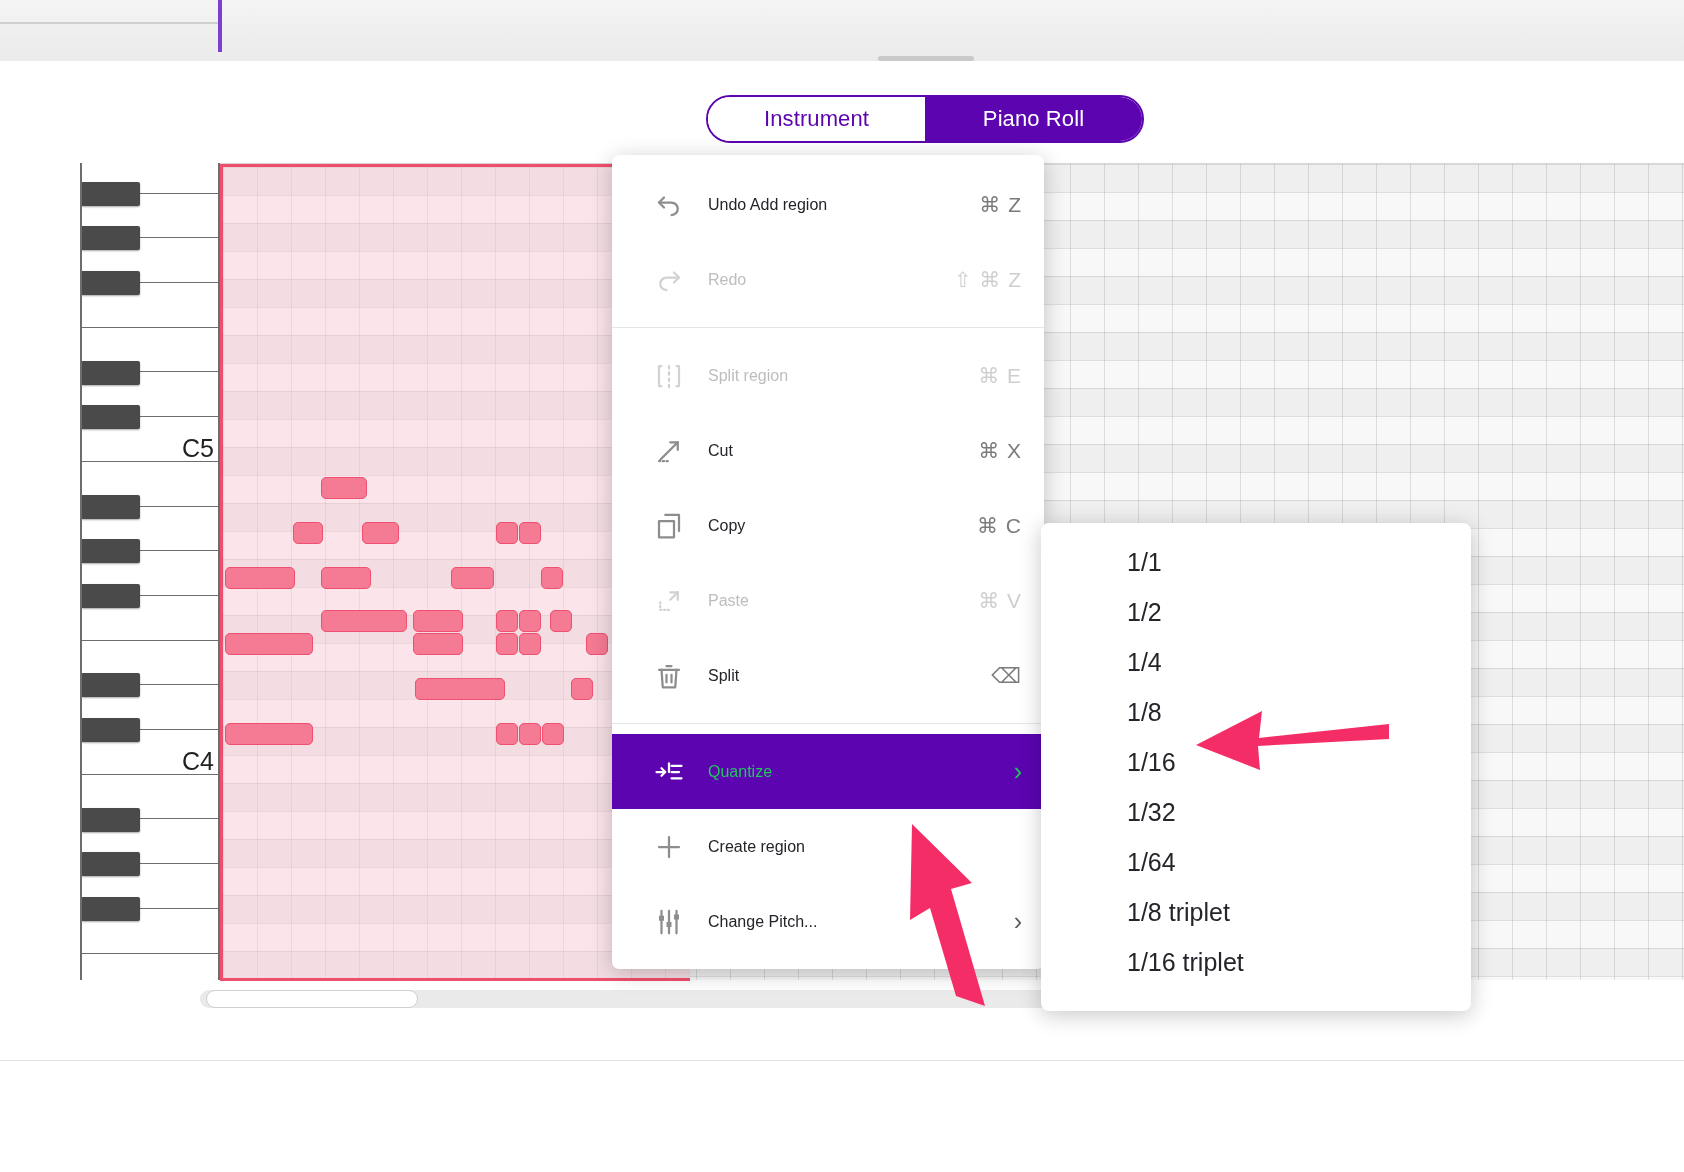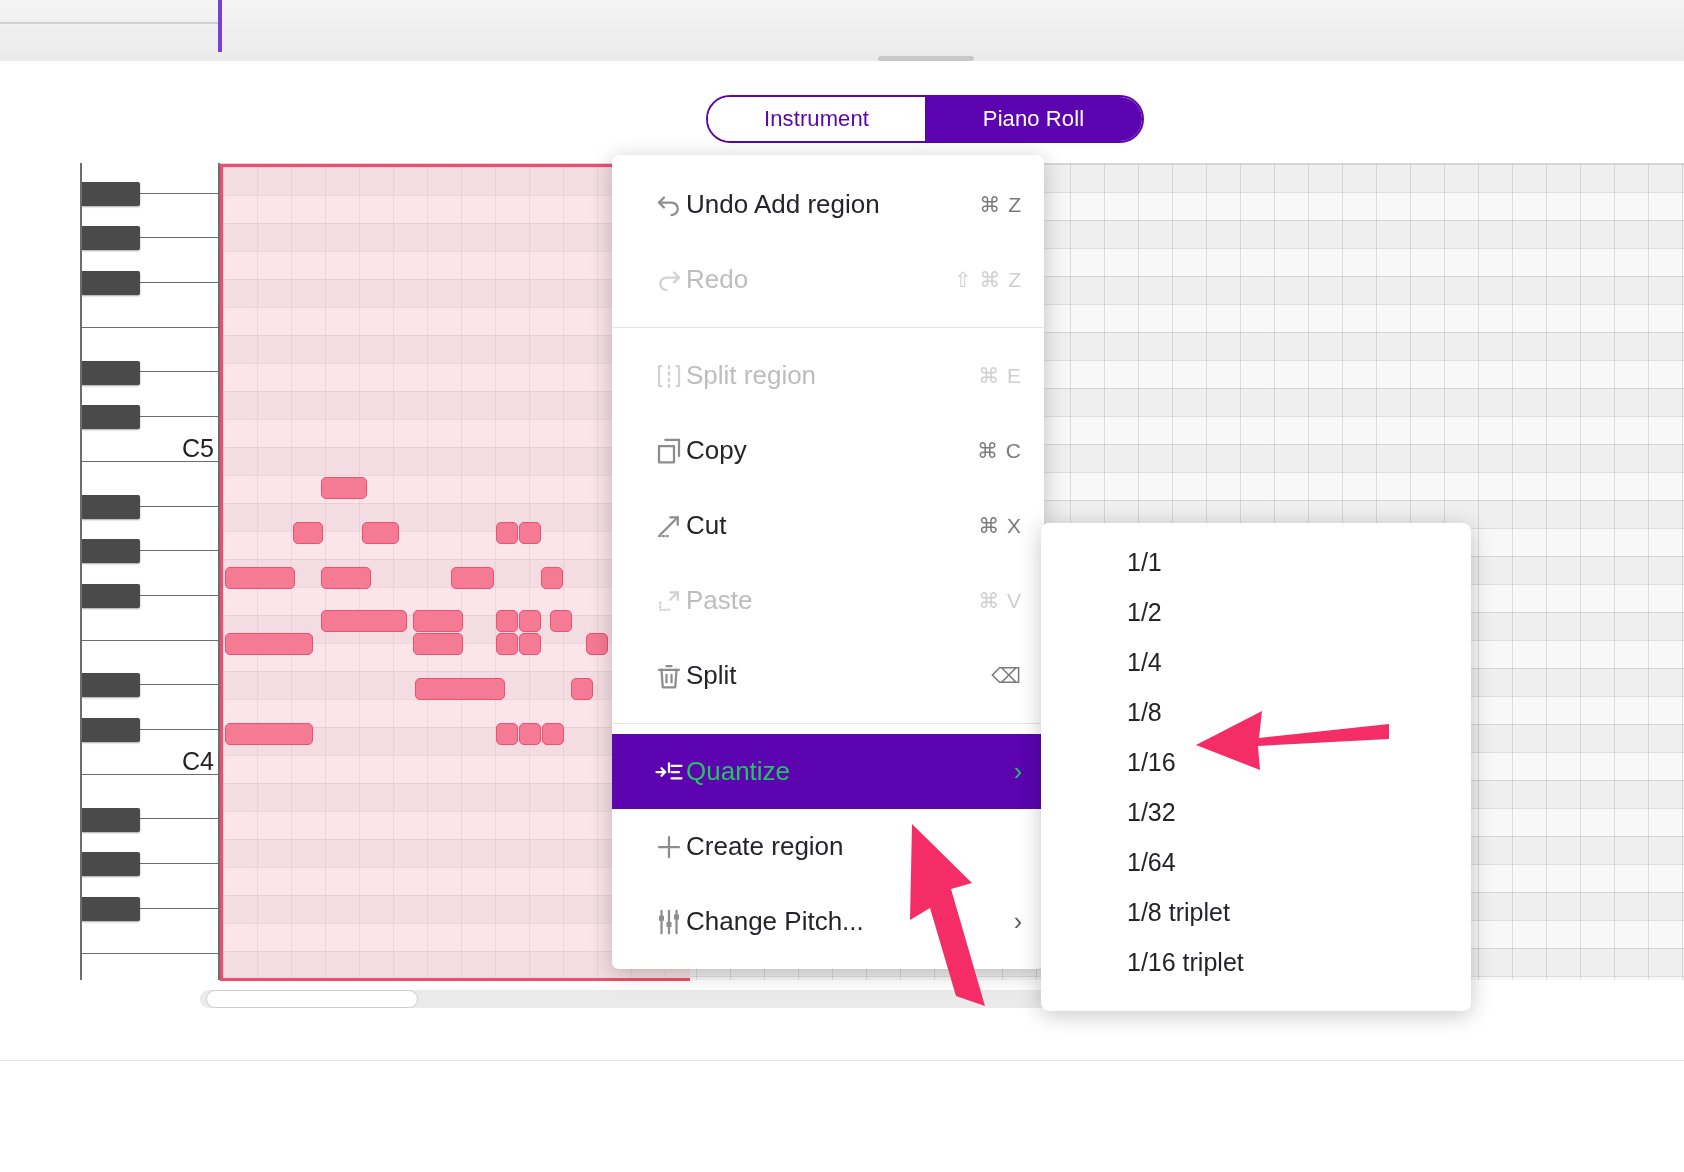--- a/index.html
+++ b/index.html
@@ -125,21 +125,21 @@
     padding: 12px 0 10px 0; overflow: hidden;
   }
   .mi {
     position: relative; display: flex; align-items: center;
     height: 75px; padding: 0 22px 0 40px; cursor: pointer;
   }
   .mi .ic {
     width: 34px; height: 34px; flex: 0 0 34px;
     display: flex; align-items: center; justify-content: center; color: #8d8d8d;
   }
-  .mi .lb { flex: 1; font-size: 26px; color: #24242a; }
+  .mi .lb { flex: 1; margin-left: 22px; font-size: 16px; color: #24242a; }
   .mi .sc { font-size: 21px; color: #7b7b7b; letter-spacing: 1px; white-space: nowrap; }
   .mi .chev { font-size: 25px; color: #5f5f5f; margin-left: 10px; }
   .mi.disabled .lb { color: #bdbdbd; }
   .mi.disabled .sc { color: #cfcfcf; }
   .mi.disabled .ic { color: #d2d2d2; }
   .mi.hl { background: #5b04b0; }
   .mi.hl .lb, .mi.hl .chev { color: #22c55e; }
   .mi.hl .ic { color: #ffffff; }
   .divider { height: 1px; background: #e6e6e6; margin: 10px 0; }
 
@@ -283,39 +283,39 @@
             <path d="M12 14 V16" fill="none" stroke="currentColor" stroke-width="1.8" stroke-linecap="round" stroke-linejoin="round"></path>
             <path d="M12 19 V21" fill="none" stroke="currentColor" stroke-width="1.8" stroke-linecap="round" stroke-linejoin="round"></path>
           </svg>
         </span>
         <span class="lb">Split region</span>
         <span class="sc">⌘ E</span>
       </div>
       <div class="mi">
         <span class="ic">
           <svg viewBox="0 0 24 24" width="30" height="30">
-            <path d="M9 3 H20 V16" fill="none" stroke="currentColor" stroke-width="1.8" stroke-linecap="round" stroke-linejoin="round"></path>
-            <path d="M4 8 H16 V21 H4 Z" fill="none" stroke="currentColor" stroke-width="1.8" stroke-linecap="round" stroke-linejoin="round"></path>
-          </svg>
-        </span>
-        <span class="lb">Copy</span>
-        <span class="sc">⌘ C</span>
-      </div>
-      <div class="mi">
-        <span class="ic">
-          <svg viewBox="0 0 24 24" width="30" height="30">
             <path d="M5 19 L19 5" fill="none" stroke="currentColor" stroke-width="1.8" stroke-linecap="round" stroke-linejoin="round"></path>
             <path d="M13 5 H19 V11" fill="none" stroke="currentColor" stroke-width="1.8" stroke-linecap="round" stroke-linejoin="round"></path>
             <path d="M4 20 h1" fill="none" stroke="currentColor" stroke-width="1.8" stroke-linecap="round" stroke-linejoin="round"></path>
             <path d="M7 20 h1" fill="none" stroke="currentColor" stroke-width="1.8" stroke-linecap="round" stroke-linejoin="round"></path>
             <path d="M10 20 h1" fill="none" stroke="currentColor" stroke-width="1.8" stroke-linecap="round" stroke-linejoin="round"></path>
           </svg>
         </span>
         <span class="lb">Cut</span>
         <span class="sc">⌘ X</span>
+      </div>
+      <div class="mi">
+        <span class="ic">
+          <svg viewBox="0 0 24 24" width="30" height="30">
+            <path d="M9 3 H20 V16" fill="none" stroke="currentColor" stroke-width="1.8" stroke-linecap="round" stroke-linejoin="round"></path>
+            <path d="M4 8 H16 V21 H4 Z" fill="none" stroke="currentColor" stroke-width="1.8" stroke-linecap="round" stroke-linejoin="round"></path>
+          </svg>
+        </span>
+        <span class="lb">Copy</span>
+        <span class="sc">⌘ C</span>
       </div>
       <div class="mi disabled">
         <span class="ic">
           <svg viewBox="0 0 24 24" width="30" height="30">
             <path d="M19 5 L13 11" fill="none" stroke="currentColor" stroke-width="1.8" stroke-linecap="round" stroke-linejoin="round"></path>
             <path d="M13 5 H19" fill="none" stroke="currentColor" stroke-width="1.8" stroke-linecap="round" stroke-linejoin="round"></path>
             <path d="M19 11 V5" fill="none" stroke="currentColor" stroke-width="1.8" stroke-linecap="round" stroke-linejoin="round"></path>
             <path d="M5 19 h1" fill="none" stroke="currentColor" stroke-width="1.8" stroke-linecap="round" stroke-linejoin="round"></path>
             <path d="M8 19 h1" fill="none" stroke="currentColor" stroke-width="1.8" stroke-linecap="round" stroke-linejoin="round"></path>
             <path d="M11 19 h1" fill="none" stroke="currentColor" stroke-width="1.8" stroke-linecap="round" stroke-linejoin="round"></path>

